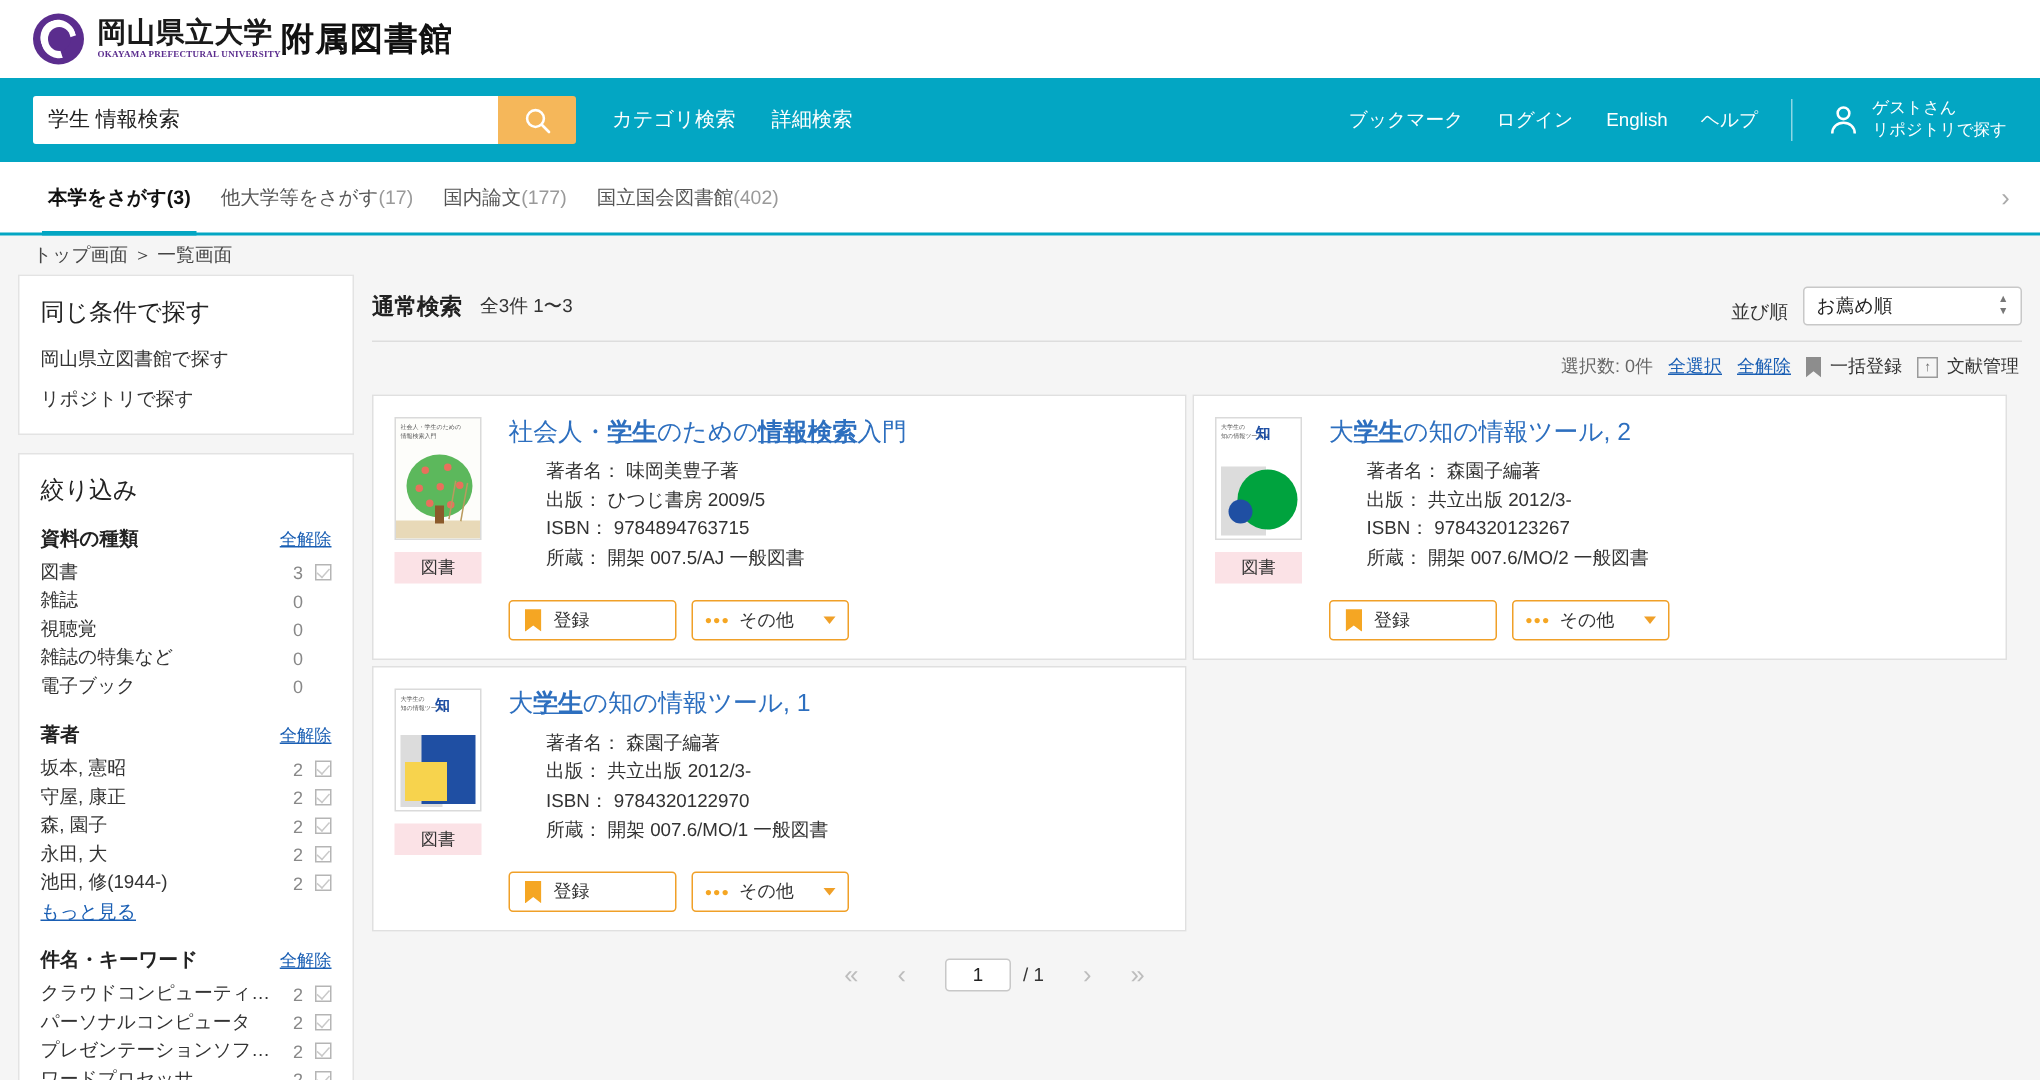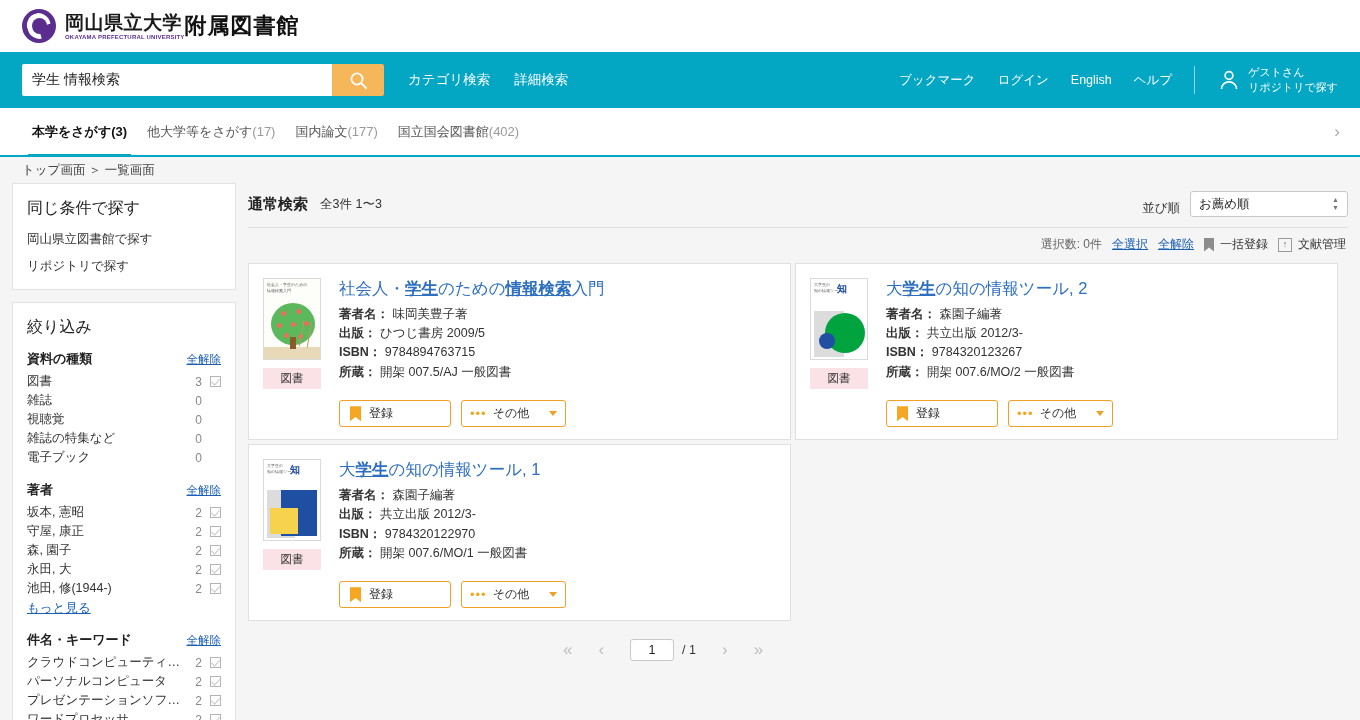--- a/index.html
+++ b/index.html
@@ -25,21 +25,21 @@
     position: absolute; left: 5px; top: 4px; width: 24px; height: 26px;
     border-radius: 50%;
     background: #ffffff;
     clip-path: polygon(0 0, 100% 0, 100% 55%, 45% 55%, 45% 100%, 0 100%);
     transform: rotate(-18deg);
   }
   .logo-mark .swirl2 {
     position: absolute; left: 10px; top: 9px; width: 15px; height: 16px;
     border-radius: 50%; background: #5b2d8e;
   }
-  .brand-univ { margin-left: 9px; line-height: 1; }
+  .brand-univ { margin-left: 9px; line-height: 1; font-family: Liberation Serif, serif; }
   .brand-univ .ja {
     font-size: 19px; font-weight: bold; color: #1a1a1a; letter-spacing: .5px;
   }
   .brand-univ .en {
     display: block; font-size: 6px; color: #5b2d8e; letter-spacing: .2px;
     margin-top: 2px; font-weight: bold;
   }
   .brand-lib {
     font-size: 22px; font-weight: bold; color: #111;
     letter-spacing: 1px;
@@ -152,21 +152,21 @@
   }
 
   
   .results { flex: 1 1 auto; min-width: 0; }
   .res-head { display: flex; align-items: center; padding: 8px 0 10px 0; }
   .res-head .mode { font-size: 15px; color: #222; font-weight: bold; }
   .res-head .count { font-size: 12.5px; color: #333; margin-left: 12px; }
   .sortwrap { margin-left: auto; display: flex; align-items: flex-end; gap: 10px; }
   .sortwrap .sl { font-size: 12.5px; color: #333; }
   .select {
-    width: 158px; height: 26px; border: 1px solid #c8c8c8; border-radius: 3px;
+    width: 146px; height: 26px; border: 1px solid #c8c8c8; border-radius: 3px;
     background: #fff; display: flex; align-items: center; padding: 0 8px;
     font-size: 12.5px; color: #222; cursor: pointer; position: relative;
   }
   .select .arrows {
     margin-left: auto; display: flex; flex-direction: column; gap: 2px;
     color: #777; font-size: 7px; line-height: 6px;
   }
 
   .toolrow {
     border-top: 1px solid #ddd; display: flex; align-items: center;
@@ -261,21 +261,21 @@
     margin-top: 8px; width: 58px; text-align: center; background: #fbe2e6;
     color: #333; font-size: 11.5px; padding: 3px 0;
   }
   .infocol { flex: 1 1 auto; min-width: 0; }
   .title {
     font-size: 16.5px; color: #2d6fbf; cursor: pointer; margin-bottom: 6px;
     line-height: 1.25;
   }
   .title .hl { font-weight: bold; text-decoration: underline; }
   .meta { font-size: 12.5px; color: #333; line-height: 1.55; }
-  .meta .k { font-weight: bold; }
+  .meta .k { font-weight: normal; margin-left: 25px; }
   .cardbtns { display: flex; gap: 10px; margin-top: 18px; }
   .btn-reg {
     width: 112px; height: 27px; border: 1px solid #f0a028; background: #fff;
     border-radius: 3px; display: flex; align-items: center; gap: 8px;
     padding-left: 10px; cursor: pointer; font-size: 12px; color: #333;
   }
   .btn-reg .bm {
     width: 11px; height: 15px; background: #f5a623;
     clip-path: polygon(0 0, 100% 0, 100% 100%, 50% 72%, 0 100%);
   }

